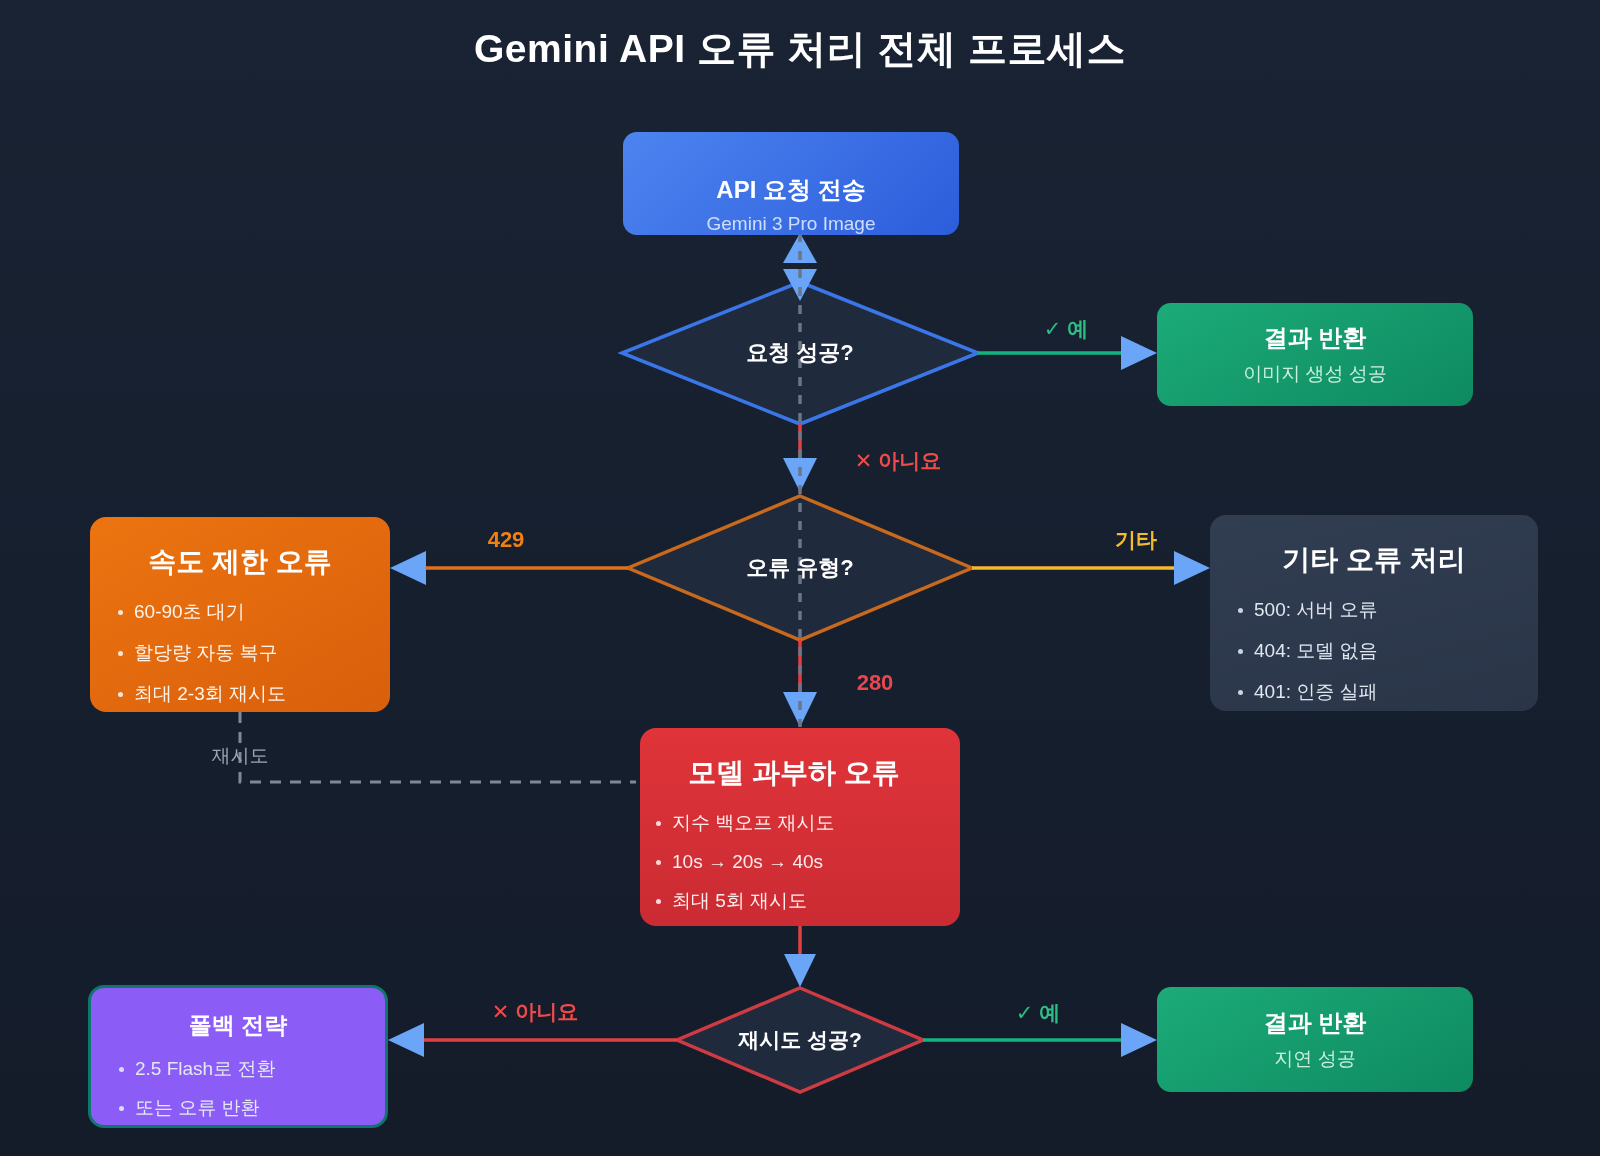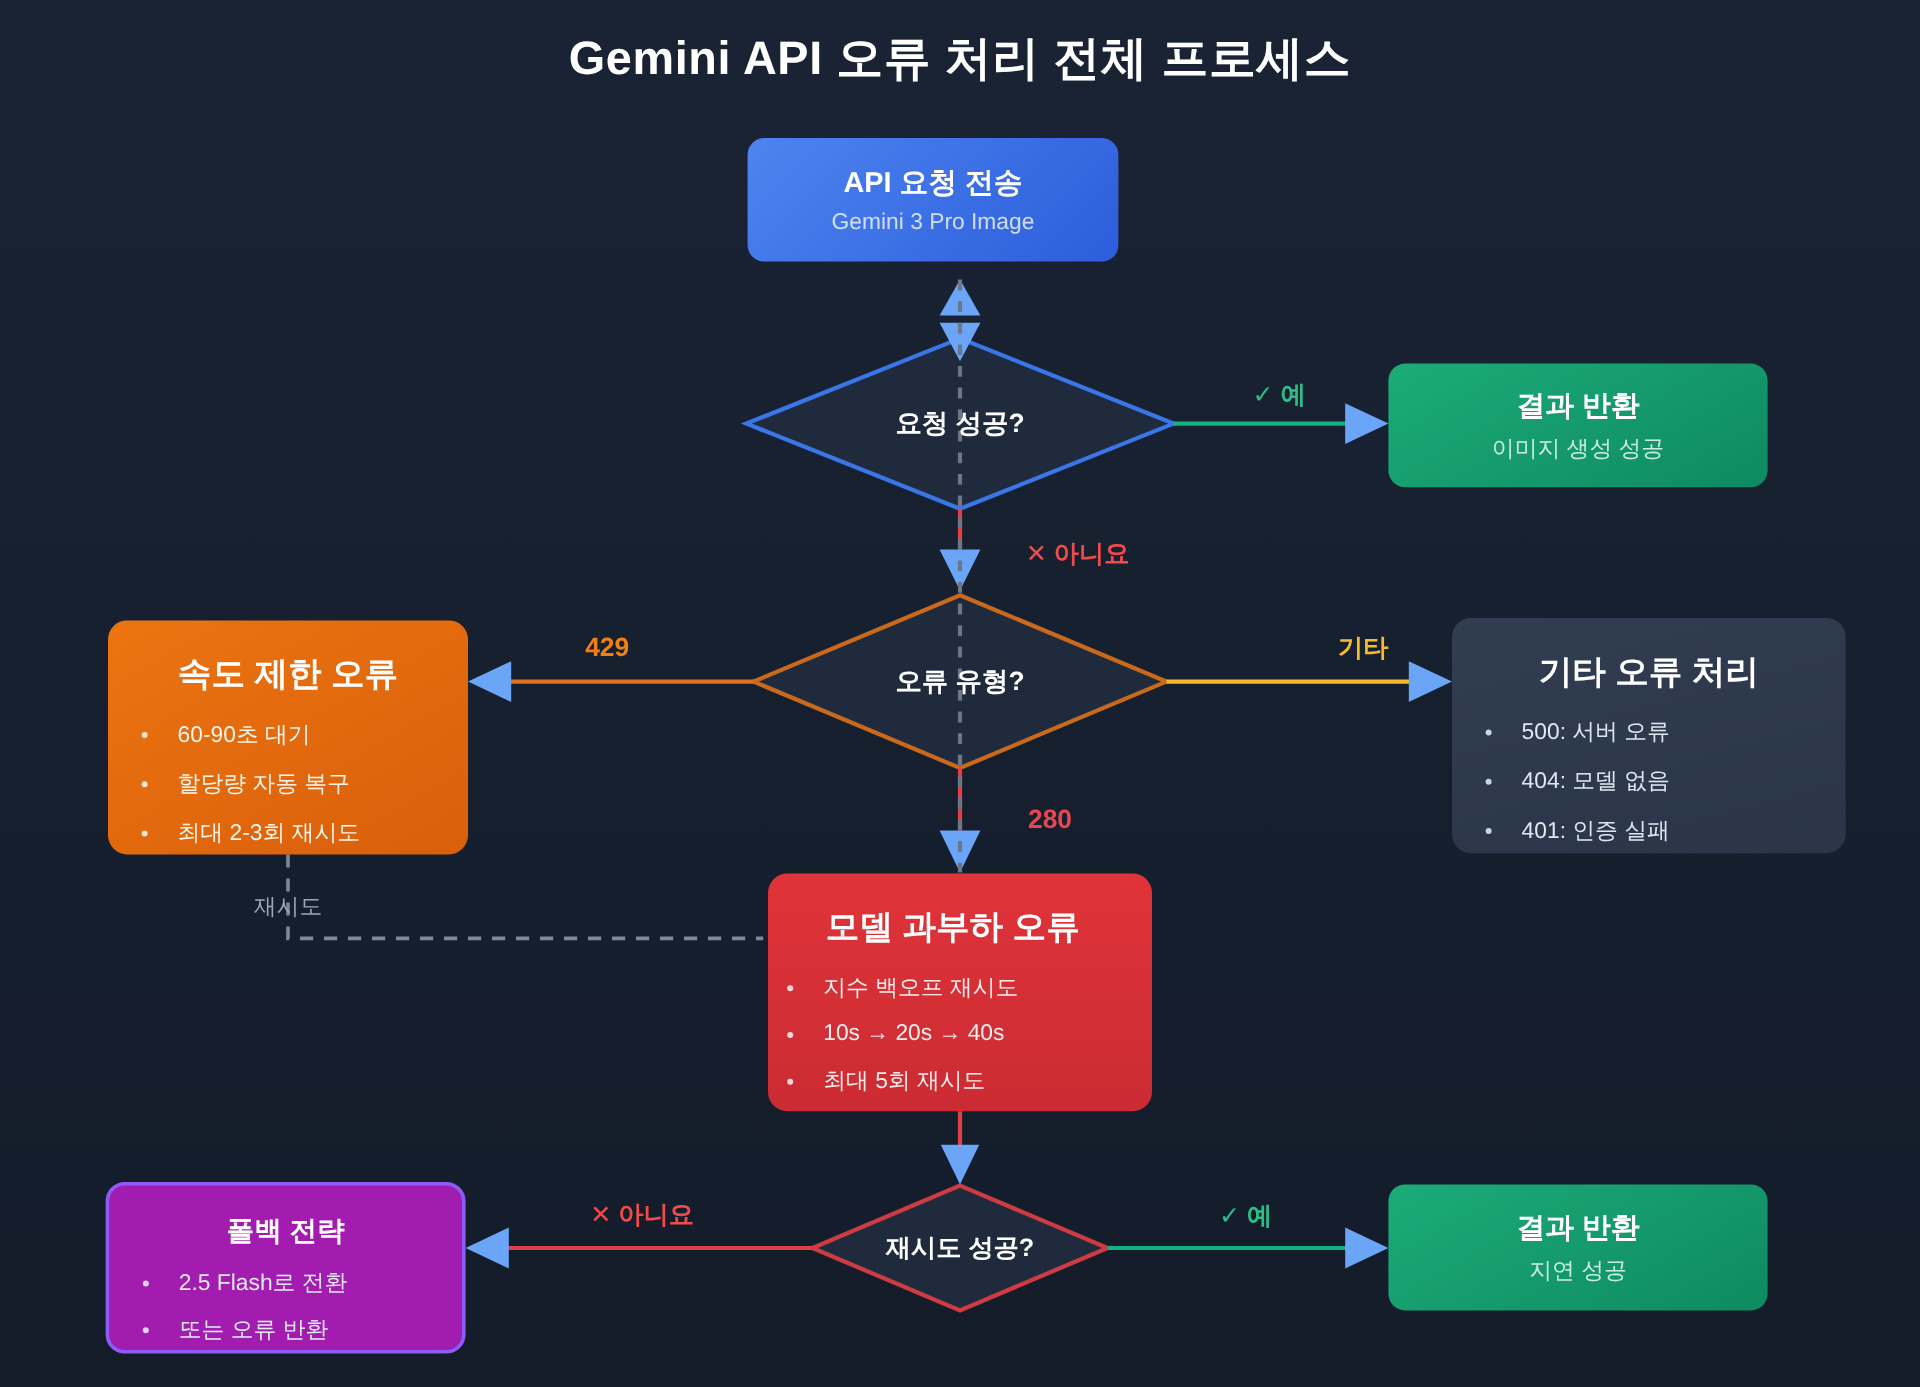--- a/index.html
+++ b/index.html
@@ -20,29 +20,29 @@
     display:flex;flex-direction:column;align-items:center;justify-content:center;
     border-radius:14px;gap:7px;
   }
   .terminal .t-title{font-size:24px;font-weight:bold;}
   .terminal .t-sub{font-size:19px;font-weight:400;opacity:.92;}
   .blue-grad{background:linear-gradient(135deg,#4d84f0 0%,#2c5ddb 100%);}
   .green-grad{background:linear-gradient(150deg,#1cab79 0%,#0e8a60 100%);}
   .card{border-radius:16px;padding:26px 28px 20px 28px;}
   .card .c-title{font-size:28px;font-weight:bold;text-align:center;margin-bottom:18px;}
   .card .bullets{display:flex;flex-direction:column;gap:15px;}
-  .bullet{display:flex;align-items:center;gap:25px;font-size:19px;}
+  .bullet{display:flex;align-items:center;gap:11px;font-size:19px;}
   .bullet .dot{width:5px;height:5px;border-radius:50%;background:currentColor;opacity:.9;flex:0 0 auto;}
   .orange-card{background:linear-gradient(150deg,#ec7410 0%,#d95f0b 100%);}
   .orange-card .bullet{color:#fff4ea;}
   .slate-card{background:linear-gradient(165deg,#313d51 0%,#2a3548 100%);}
   .slate-card .bullet{color:#dfe6f0;}
   .red-card{background:linear-gradient(180deg,#df3439 0%,#cb2b33 100%);padding-left:16px;}
   .red-card .bullet{color:#ffecec;}
-  .navy-card{background:#a21caf;border:3px solid #8b5cf6;}
+  .navy-card{background:#8b5cf6;border:3px solid #0f766e;}
   .navy-card .bullet{color:#e2e9f2;}
   .diamond-label{
     position:absolute;text-align:center;color:#fff;font-weight:bold;font-size:22px;
     transform:translate(-50%,-50%);white-space:nowrap;
   }
   .edge-label{
     position:absolute;transform:translate(-50%,-50%);white-space:nowrap;
     font-weight:bold;font-size:21px;
   }
   .lbl-green{color:#2dbd85;}
@@ -83,21 +83,21 @@
     <polygon points="783,692 817,692 800,727" fill="#6aa5f8"></polygon>
     <polygon points="784,954 816,954 800,987" fill="#6aa5f8"></polygon>
     <polygon points="424,1023 424,1057 388,1040" fill="#6aa5f8"></polygon>
     <polygon points="1121,1023 1121,1057 1157,1040" fill="#6aa5f8"></polygon>
 
     <line x1="800" y1="233" x2="800" y2="727" stroke="#6b7687" stroke-width="3.5" stroke-dasharray="9 9"></line>
   </svg>
 
   <div class="page-title">Gemini API 오류 처리 전체 프로세스</div>
 
-  <div class="box terminal blue-grad" style="left:623px;top:115px;width:309px;height:103px;">
+  <div class="box terminal blue-grad" style="left:623px;top:132px;width:336px;height:103px;justify-content:flex-end;">
     <div class="t-title">API 요청 전송</div>
     <div class="t-sub" style="color:#dbe7ff;">Gemini 3 Pro Image</div>
   </div>
 
   <div class="diamond-label" style="left:800px;top:353px;">요청 성공?</div>
   <div class="diamond-label" style="left:800px;top:568px;">오류 유형?</div>
   <div class="diamond-label" style="left:800px;top:1040px;font-size:21px;">재시도 성공?</div>
 
   <div class="box terminal green-grad" style="left:1157px;top:303px;width:316px;height:103px;">
     <div class="t-title">결과 반환</div>

